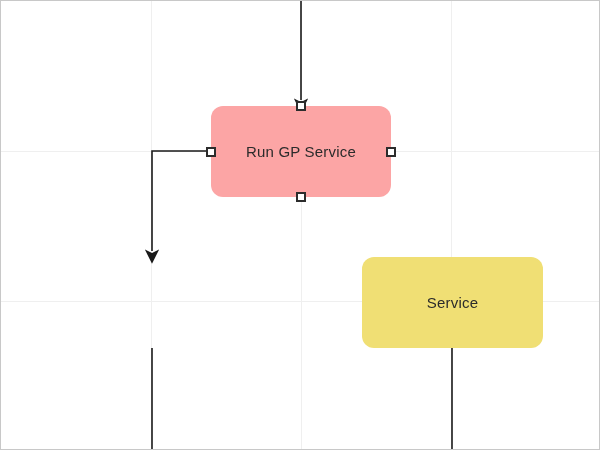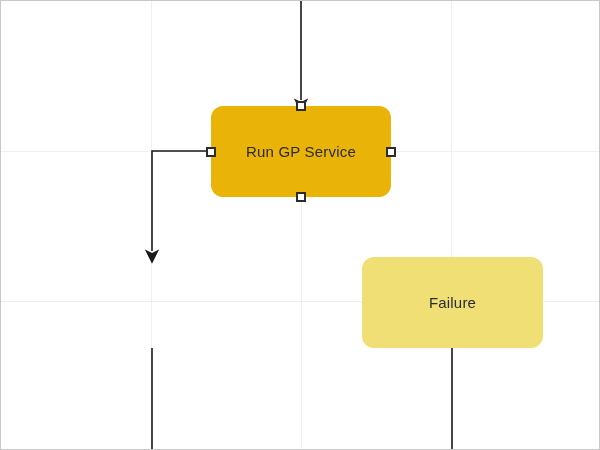--- a/index.html
+++ b/index.html
@@ -70,21 +70,21 @@
     justify-content: center;
     color: #2b2b2b;
     font-size: 15px;
     letter-spacing: 0.2px;
     user-select: none;
   }
   .node-label {
     pointer-events: none;
   }
   .node-process {
-    background: #eab308;
+    background: #fca5a5;
   }
   .node-terminal {
     background: #f0df74;
   }
 
   
   .handle {
     position: absolute;
     width: 10px;
     height: 10px;
@@ -131,16 +131,16 @@
   <div class="node node-process" style="left:210px; top:105px; width:180px; height:91px;">
     <span class="node-label">Run GP Service</span>
     <span class="handle handle-top"></span>
     <span class="handle handle-right"></span>
     <span class="handle handle-bottom"></span>
     <span class="handle handle-left"></span>
   </div>
 
 
   <div class="node node-terminal" style="left:361px; top:256px; width:181px; height:91px;">
-    <span class="node-label">Failure</span>
+    <span class="node-label">Service</span>
   </div>
 
 </div>
 
 </body></html>

